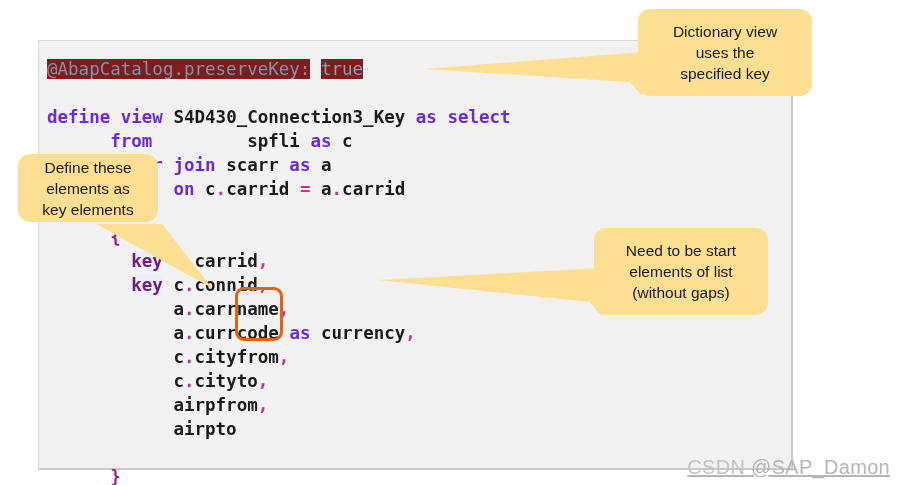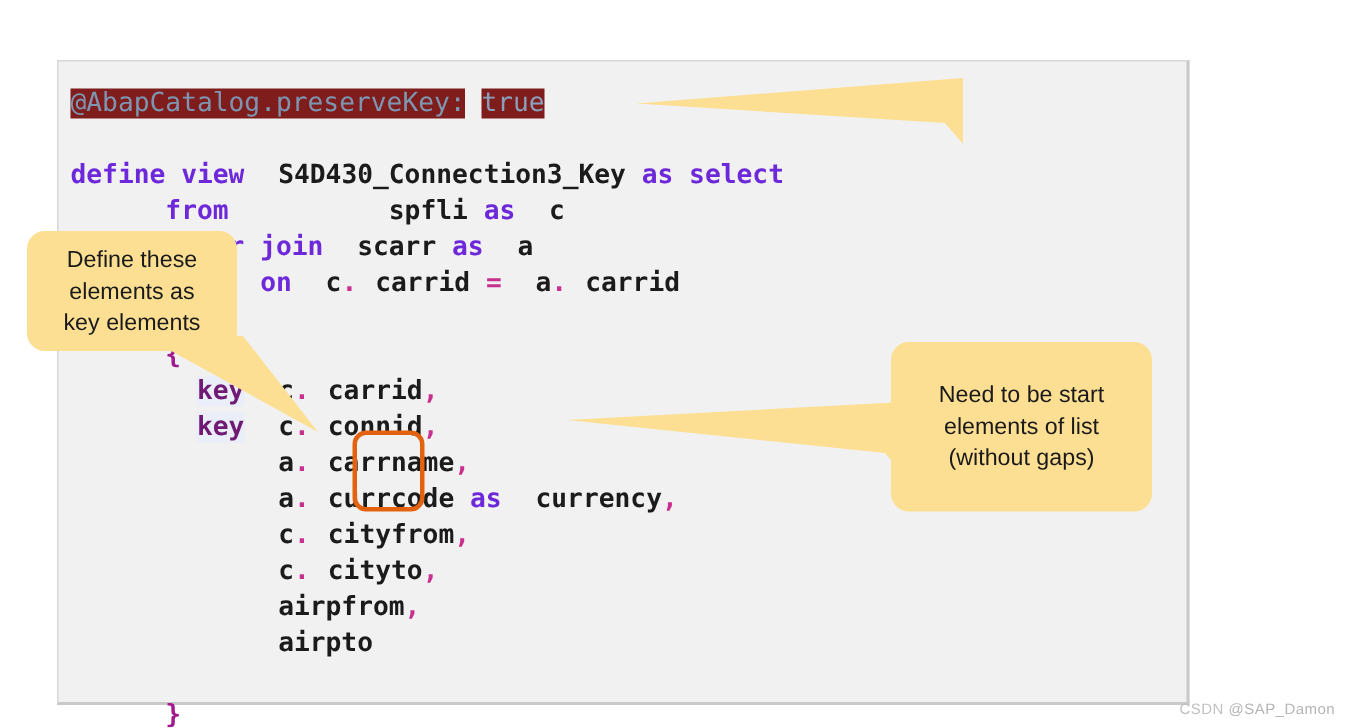--- a/index.html
+++ b/index.html
@@ -39,21 +39,21 @@
     font-size: 17.5px;
     line-height: 24px;
     white-space: pre;
     letter-spacing: 0px;
   }
 
   .ln { height: 24px; display: block; white-space: pre; }
   .ln.blank { height: 24px; }
 
   .kw    { color: #6d28d9; font-weight: bold; }
-  .id    { color: #1b1b1b; font-weight: bold; margin-left: 12px; }
+  .id    { color: #1b1b1b; font-weight: bold; }
   .punc  { color: #c8308f; font-weight: bold; }
   .brace { color: #a01a8d; font-weight: bold; }
   .anno  { color: #7e95b0; background: #7f1d1d; }
   .annoval { color: #8aa0ba; background: #7f1d1d; }
   .keykw { color: #701a75; font-weight: bold; background: #e9eef8; }
 
   
   #key-highlight-box {
     position: absolute;
     left: 196px;
@@ -84,55 +84,61 @@
   .callout .ctext { display: block; white-space: pre-line; }
 
   .tail { position: absolute; overflow: visible; }
 
   #callout-dictionary {
     left: 638px; top: 9px; width: 174px; height: 87px;
   }
   #tail-dictionary { left: 424px; top: 52px; width: 220px; height: 44px; }
 
   #callout-define {
-    left: 18px; top: 154px; width: 140px; height: 80px;
+    left: 18px; top: 154px; width: 140px; height: 68px;
   }
   #tail-define { left: 96px; top: 224px; width: 116px; height: 66px; }
 
   #callout-gaps {
-    left: 594px; top: 228px; width: 174px; height: 113px;
+    left: 594px; top: 228px; width: 174px; height: 87px;
   }
   #tail-gaps { left: 378px; top: 268px; width: 226px; height: 48px; }
 
   
   #watermark {
     position: absolute;
     right: 10px;
     bottom: 6px;
     font-family: "Liberation Sans", sans-serif;
-    font-size: 10px;
+    font-size: 20px;
     color: #b5b5b5;
     letter-spacing: 0.3px;
     white-space: nowrap;
+    text-decoration: underline;
   }
   #watermark .csdn { color: #c2c2c2; }
 </style>
 </head>
 <body>
 
 <div id="stage">
 
   <div id="code-panel">
     <div id="code-block"><span class="ln"><span class="anno">@AbapCatalog.preserveKey:</span><span> </span><span class="annoval">true</span></span><span class="ln blank">&nbsp;</span><span class="ln"><span class="kw">define view</span><span> </span><span class="id">S4D430_Connection3_Key</span><span> </span><span class="kw">as select</span></span><span class="ln"><span>      </span><span class="kw">from</span><span>         </span><span class="id">spfli</span><span> </span><span class="kw">as</span><span> </span><span class="id">c</span></span><span class="ln"><span>      </span><span class="kw">inner join</span><span> </span><span class="id">scarr</span><span> </span><span class="kw">as</span><span> </span><span class="id">a</span></span><span class="ln"><span>            </span><span class="kw">on</span><span> </span><span class="id">c</span><span class="punc">.</span><span class="id">carrid</span><span> </span><span class="punc">=</span><span> </span><span class="id">a</span><span class="punc">.</span><span class="id">carrid</span></span><span class="ln blank">&nbsp;</span><span class="ln"><span>      </span><span class="brace">{</span></span><span class="ln"><span>        </span><span class="keykw">key</span><span> </span><span class="id">c</span><span class="punc">.</span><span class="id">carrid</span><span class="punc">,</span></span><span class="ln"><span>        </span><span class="keykw">key</span><span> </span><span class="id">c</span><span class="punc">.</span><span class="id">connid</span><span class="punc">,</span></span><span class="ln"><span>            </span><span class="id">a</span><span class="punc">.</span><span class="id">carrname</span><span class="punc">,</span></span><span class="ln"><span>            </span><span class="id">a</span><span class="punc">.</span><span class="id">currcode</span><span> </span><span class="kw">as</span><span> </span><span class="id">currency</span><span class="punc">,</span></span><span class="ln"><span>            </span><span class="id">c</span><span class="punc">.</span><span class="id">cityfrom</span><span class="punc">,</span></span><span class="ln"><span>            </span><span class="id">c</span><span class="punc">.</span><span class="id">cityto</span><span class="punc">,</span></span><span class="ln"><span>            </span><span class="id">airpfrom</span><span class="punc">,</span></span><span class="ln"><span>            </span><span class="id">airpto</span></span><span class="ln blank">&nbsp;</span><span class="ln"><span>      </span><span class="brace">}</span></span></div>
     <div id="key-highlight-box"></div>
   </div>
 
   <svg id="tail-dictionary" class="tail" viewBox="0 0 220 44" width="220" height="44">
     <polygon points="0,17 218,0 218,44 206,30" fill="#fcdf92"></polygon>
   </svg>
+  <div class="callout" id="callout-dictionary">
+    <span class="ctext">Dictionary view
+uses the
+specified key</span>
+  </div>
 
   <svg id="tail-define" class="tail" viewBox="0 0 116 66" width="116" height="66">
     <polygon points="0,0 66,0 116,64" fill="#fcdf92"></polygon>
   </svg>
   <div class="callout" id="callout-define">
     <span class="ctext">Define these
 elements as
 key elements</span>
   </div>
 

